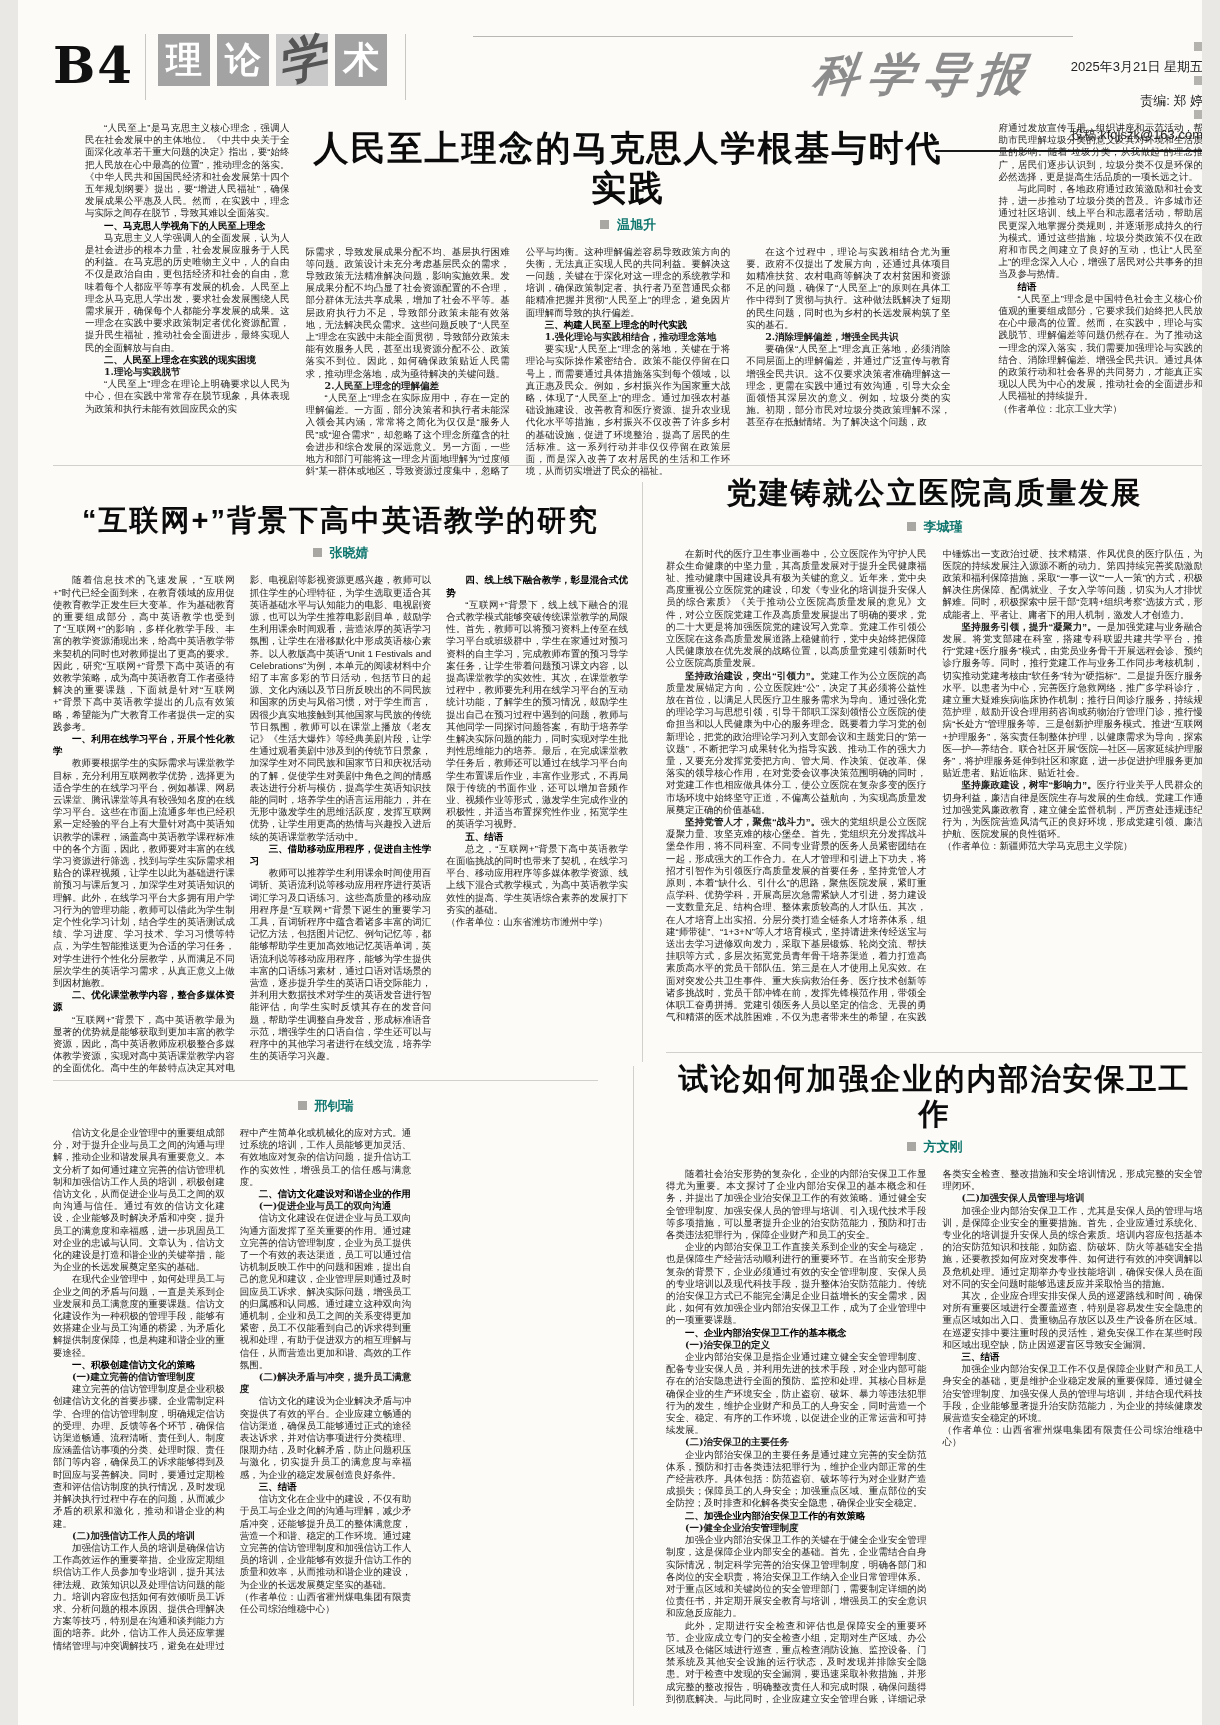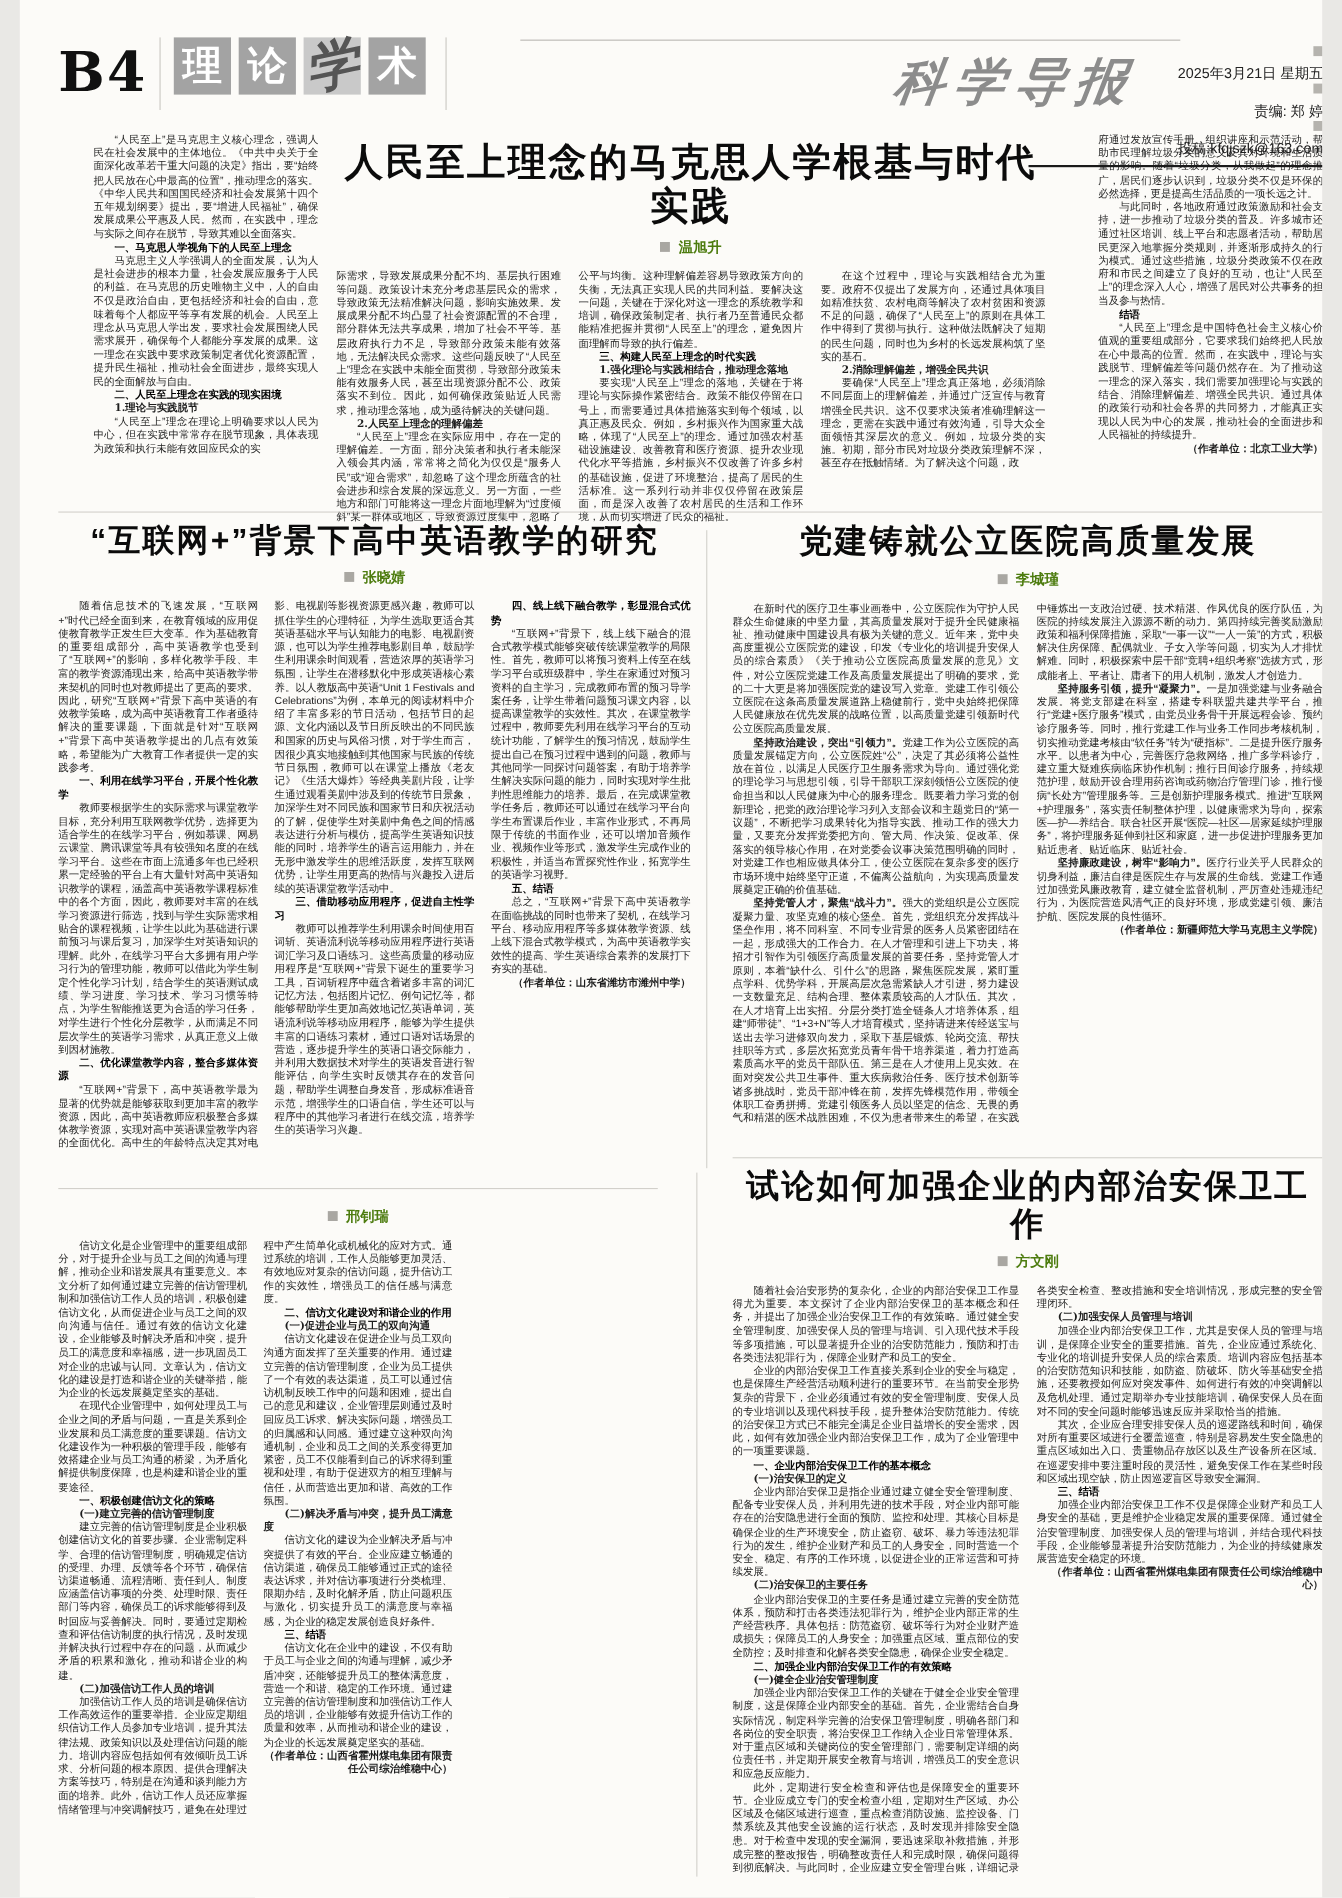--- a/index.html
+++ b/index.html
@@ -22,38 +22,38 @@
         transform:skewX(-8deg);white-space:nowrap;}
   .infoblock{position:absolute;right:0;top:14px;width:268px;border-bottom:2px solid #1a1a1a;padding-bottom:6px;}
   .info-row{display:flex;align-items:flex-end;gap:6px;font-size:13px;color:#222;line-height:19px;white-space:nowrap;flex-direction:column;}
   .sqicon{width:9px;height:9px;background:#b5b3ae;flex:0 0 auto;}
   
   .hrule{position:absolute;height:1px;background:#d2d0cb;}
   .vrule{position:absolute;width:1px;background:#d2d0cb;}
   
   .atitle{font-weight:700;color:#0b0b0b;text-align:center;letter-spacing:2px;line-height:1.15;
           font-family:"Liberation Sans","DejaVu Sans",sans-serif;}
-  .byline{text-align:center;font-size:13px;font-weight:700;color:#4d7c0f;margin-top:7px;}
+  .byline{text-align:center;font-size:13px;font-weight:700;color:#0f766e;margin-top:7px;}
   .byline .sq{display:inline-block;width:9px;height:9px;background:#a9a7a2;margin-right:8px;}
   .flow{text-align:justify;font-size:9.5px;line-height:12.2px;color:#1d1d1d;column-fill:auto;overflow:hidden;}
   .flow p{margin:0;}
   .t-p{text-indent:2em;}
   .t-cont{text-indent:0;}
   .t-h{text-indent:2em;font-weight:700;color:#000;}
   .t-k{text-indent:2em;font-weight:700;font-family:"DejaVu Serif","Liberation Serif",serif;}
-  .t-attr{text-align:right;font-weight:700;text-indent:0;}
+  .t-attr{font-weight:400;text-indent:0;}
   .flow b{font-weight:700;}
   
   #a1{position:absolute;left:35px;top:122px;width:1150px;height:340px;display:flex;gap:16px;}
   #a1 .sidecol{width:217px;height:328px;margin-left:32px;}
   #a1 .mid{width:684px;}
   #a1 .atitle{font-size:35px;margin-top:6px;}
   #a1 .flow3{margin-top:12px;columns:3;column-gap:16px;height:234px;}
   
-  #a2{position:absolute;left:35px;top:476px;width:575px;}
+  #a2{position:absolute;left:35px;top:504px;width:575px;}
   #a2 .atitle{font-size:29px;}
   #a2 .flow3{margin-top:12px;columns:3;column-gap:15px;height:508px;}
   #a3{position:absolute;left:648px;top:476px;width:537px;}
   #a3 .atitle{font-size:30px;}
   #a3 .flow2{margin-top:12px;columns:2;column-gap:16px;height:478px;}
   
   #a4{position:absolute;left:35px;top:1090px;width:545px;}
   #a4 .atitle{font-size:28px;}
   #a4 .flow3{margin-top:12px;columns:3;column-gap:15px;height:532px;}
   #a5{position:absolute;left:648px;top:1062px;width:537px;}

